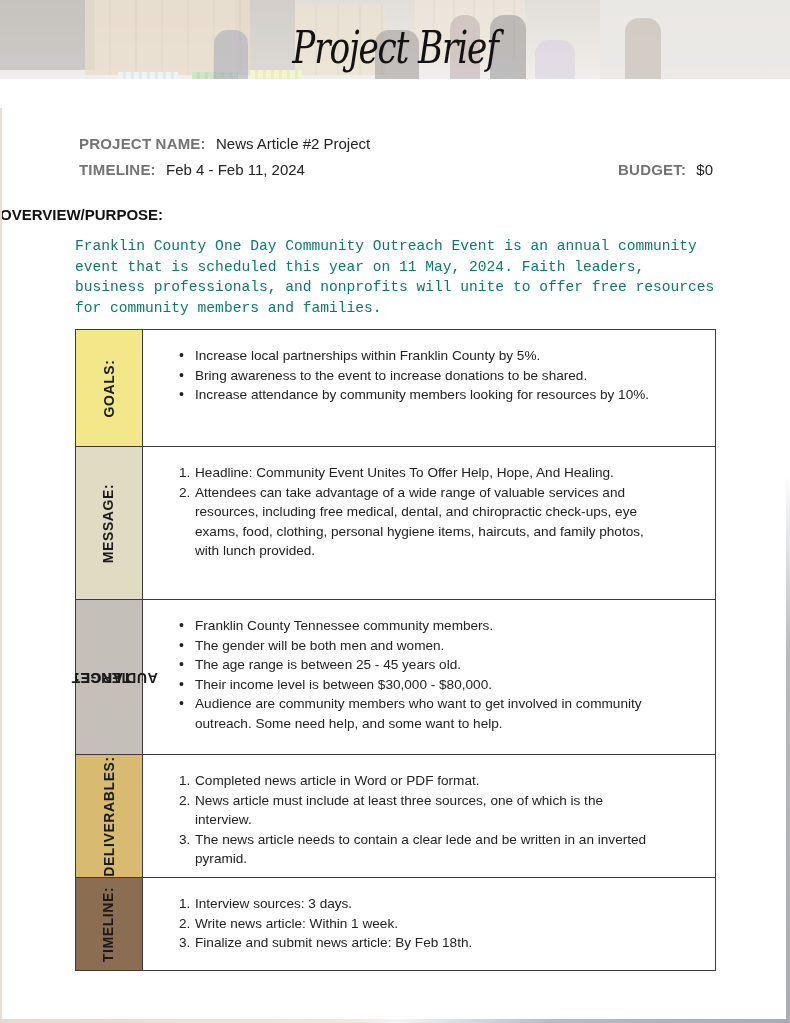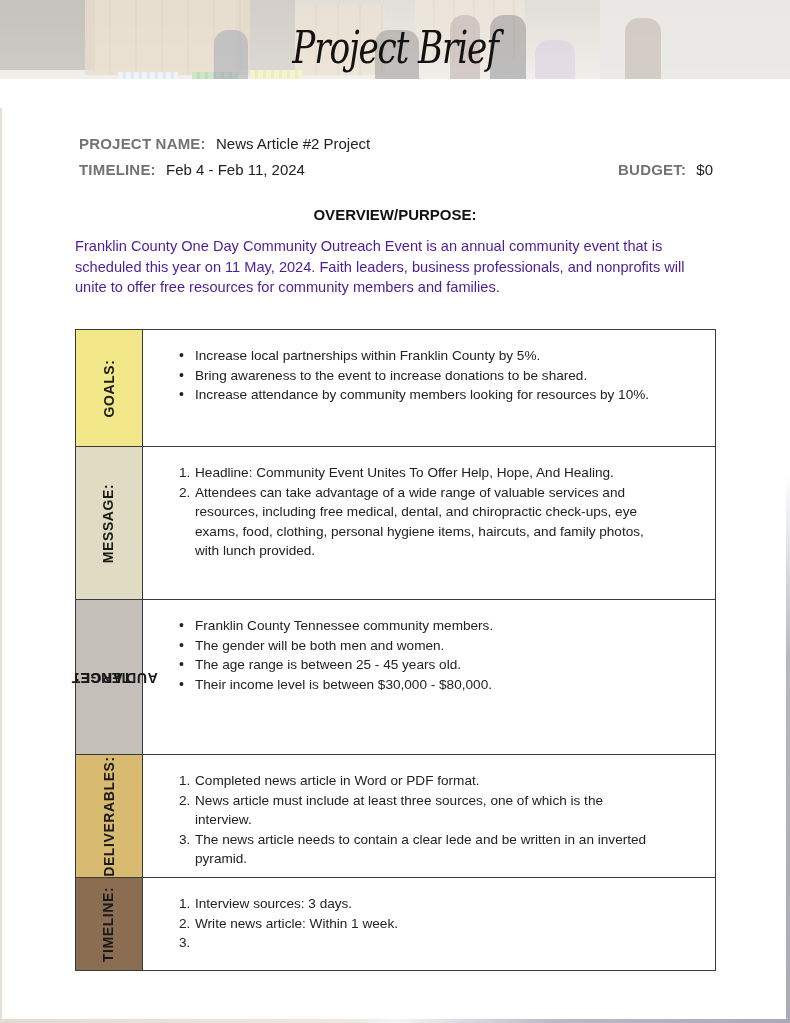--- a/index.html
+++ b/index.html
@@ -57,26 +57,26 @@
     
     .info-row {
       position: absolute; left: 79px; font-size: 15px;
     }
     .info-label { font-weight: bold; font-size: 15px; letter-spacing: 0.2px; margin-right: 6px; color: #737373; }
     .info-value { color: #222; margin-top: 44px; }
     .row-name { top: 135px; }
     .row-timeline { top: 161px; }
     .row-budget { position: absolute; top: 161px; right: 77px; font-size: 15px; }
     .overview-heading {
-      position: absolute; left: 0; right: 0; top: 206px; text-align: center;
+      position: absolute; left: 0; right: 0; top: 206px; text-align: left;
       font-weight: bold; font-size: 15px; color: #111;
     }
     .overview-text {
       position: absolute; left: 75px; top: 236px; width: 640px;
-      font-size: 14.6px; line-height: 20.5px; color: #4c1d95;
+      font-size: 14.6px; line-height: 20.5px; color: #0f766e; font-family: Liberation Mono, monospace;
     }
     
     .brief {
       position: absolute; left: 75px; top: 329px; width: 639px;
       border: 1px solid #3a3a3a; border-collapse: collapse;
     }
     .brief-row { display: flex; border-top: 1px solid #3a3a3a; }
     .brief-row:first-child { border-top: none; }
     .brief-label {
       width: 66px; flex: none; border-right: 1px solid #3a3a3a;
@@ -176,20 +176,21 @@
         <span style="display:block">TARGET</span>
         <span style="display:block">AUDIENCE:</span>
       </span>
     </div>
     <div class="brief-content">
       <ul>
         <li>Franklin County Tennessee community members.</li>
         <li>The gender will be both men and women.</li>
         <li>The age range is between 25 - 45 years old.</li>
         <li>Their income level is between $30,000 - $80,000.</li>
+        <li>Audience are community members who want to get involved in community outreach. Some need help, and some want to help.</li>
       </ul>
     </div>
   </div>
 
   <div class="brief-row h-deliver">
     <div class="brief-label" style="background: rgb(216, 187, 113);">
       <span>DELIVERABLES:</span>
     </div>
     <div class="brief-content">
       <ol>
@@ -201,21 +202,21 @@
   </div>
 
   <div class="brief-row h-timeline">
     <div class="brief-label" style="background: rgb(139, 110, 82);">
       <span>TIMELINE:</span>
     </div>
     <div class="brief-content">
       <ol>
         <li><span class="num">1.</span><span>Interview sources: 3 days.</span></li>
         <li><span class="num">2.</span><span>Write news article: Within 1 week.</span></li>
-        <li><span class="num">3.</span></li>
+        <li><span class="num">3.</span><span>Finalize and submit news article: By Feb 18th.</span></li>
       </ol>
     </div>
   </div>
 
 </div>
 
 <div class="page-edge-left"></div>
 <div class="page-edge-right"></div>
 <div class="page-edge-bottom"></div>
 

